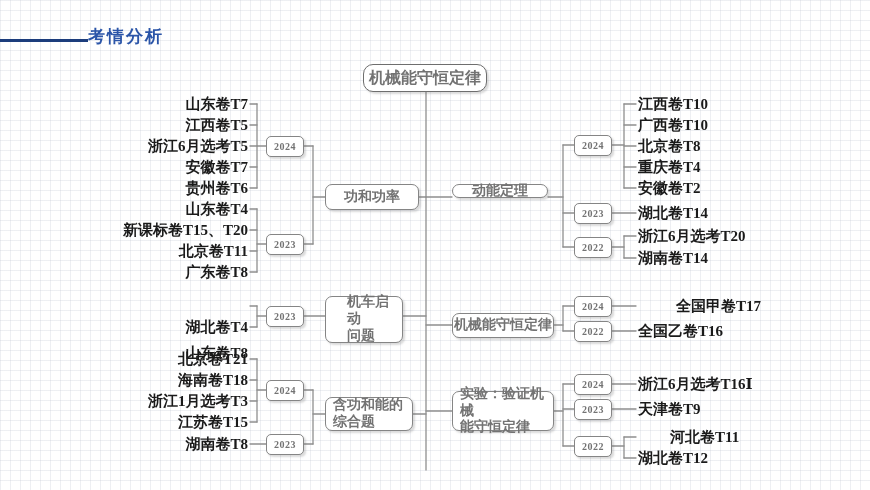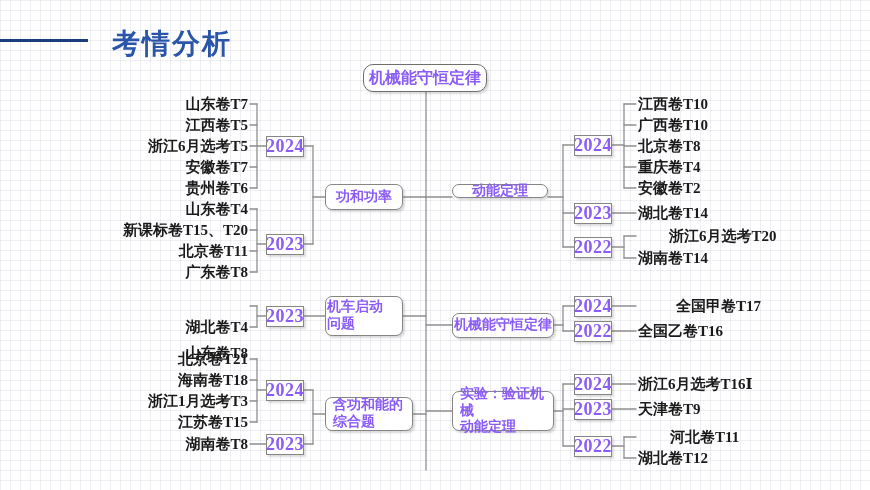--- a/index.html
+++ b/index.html
@@ -7,36 +7,36 @@
     position:relative;width:870px;height:490px;overflow:hidden;background:#ffffff;
     background-image:
       linear-gradient(to right, rgba(193,198,210,0.28) 1px, transparent 1px),
       linear-gradient(to bottom, rgba(193,198,210,0.28) 1px, transparent 1px);
     background-size:10px 10px;
     font-family:"Liberation Serif","DejaVu Serif",serif;
     color:#1a1a1a;
   }
   .hdr-line{position:absolute;left:0;top:39px;width:88px;height:3px;background:#1c3d7c;}
   .hdr-title{
-    position:absolute;left:112px;top:25px;
+    position:absolute;left:88px;top:25px;
     font-family:"Liberation Sans","DejaVu Sans",sans-serif;
-    font-weight:bold;font-size:28px;color:#2b55a8;letter-spacing:2px;white-space:nowrap;
+    font-weight:bold;font-size:17px;color:#2b55a8;letter-spacing:2px;white-space:nowrap;
   }
   #connectors{position:absolute;left:0;top:0;width:870px;height:490px;}
   .node{
     position:absolute;box-sizing:border-box;background:#ffffff;
     border:1.2px solid #858585;border-radius:7px;
     box-shadow:2px 2px 2px rgba(110,110,110,0.25);
     display:flex;align-items:center;justify-content:center;
-    font-weight:bold;color:#8b5cf6;line-height:1.2;
+    font-weight:bold;color:#737373;line-height:1.2;
   }
   .root-node{font-size:16px;border-color:#6e6e6e;border-width:1.5px;border-radius:10px;}
   .topic-node{font-size:14px;white-space:pre-line;text-align:center;}
   .topic-node.multi{text-align:left;}
-  .year-node{font-size:18px;border-radius:0;letter-spacing:0.5px;}
+  .year-node{font-size:10px;border-radius:5px;letter-spacing:0.5px;}
   .leaf{
     position:absolute;font-size:15px;font-weight:bold;white-space:nowrap;
     height:22px;line-height:22px;
   }
   .leaf.left{text-align:right;}
 </style>
 </head>
 <body>
 
 <div class="stage">
@@ -113,33 +113,33 @@
       <line x1="563" y1="446" x2="574" y2="446" stroke="#8f8f8f" stroke-width="1.3" stroke-linecap="round"></line>
       <line x1="612" y1="384" x2="636" y2="384" stroke="#8f8f8f" stroke-width="1.3" stroke-linecap="round"></line>
       <line x1="612" y1="409" x2="636" y2="409" stroke="#8f8f8f" stroke-width="1.3" stroke-linecap="round"></line>
       <line x1="612" y1="446" x2="624" y2="446" stroke="#8f8f8f" stroke-width="1.3" stroke-linecap="round"></line>
       <line x1="624" y1="437" x2="624" y2="458" stroke="#8f8f8f" stroke-width="1.3" stroke-linecap="round"></line>
       <line x1="624" y1="437" x2="636" y2="437" stroke="#8f8f8f" stroke-width="1.3" stroke-linecap="round"></line>
       <line x1="624" y1="458" x2="636" y2="458" stroke="#8f8f8f" stroke-width="1.3" stroke-linecap="round"></line>
     </svg>
   <div class="node root-node" style="left:363px;top:64px;width:124px;height:28px;">机械能守恒定律</div>
   <div id="nodes">
-      <div class="node topic-node" style="left: 325px; top: 184px; width: 78px; height: 26px; padding-left: 0px; justify-content: center;">功和功率</div>
+      <div class="node topic-node" style="left: 325px; top: 184px; width: 94px; height: 26px; padding-left: 0px; justify-content: center;">功和功率</div>
       <div class="node year-node" style="left: 266px; top: 136px; width: 38px; height: 21px;">2024</div>
       <div class="leaf left" style="right: 622px; top: 93px;">山东卷T7</div>
       <div class="leaf left" style="right: 622px; top: 114px; margin-left: 48px;">江西卷T5</div>
       <div class="leaf left" style="right: 622px; top: 135px;">浙江6月选考T5</div>
       <div class="leaf left" style="right: 622px; top: 156px;">安徽卷T7</div>
       <div class="leaf left" style="right: 622px; top: 177px;">贵州卷T6</div>
       <div class="node year-node" style="left: 266px; top: 234px; width: 38px; height: 21px;">2023</div>
       <div class="leaf left" style="right: 622px; top: 198px;">山东卷T4</div>
       <div class="leaf left" style="right: 622px; top: 219px;">新课标卷T15、T20</div>
       <div class="leaf left" style="right: 622px; top: 240px;">北京卷T11</div>
       <div class="leaf left" style="right: 622px; top: 261px;">广东卷T8</div>
-      <div class="node topic-node multi" style="left: 325px; top: 296px; width: 78px; height: 40px; padding-left: 1px; justify-content: flex-start;">机车启动
+      <div class="node topic-node multi" style="left: 325px; top: 296px; width: 78px; height: 47px; padding-left: 21px; justify-content: flex-start;">机车启动
 问题</div>
       <div class="node year-node" style="left: 266px; top: 306px; width: 38px; height: 21px;">2023</div>
       <div class="leaf left" style="right: 622px; top: 295px; margin-top: 47px;">山东卷T8</div>
       <div class="leaf left" style="right: 622px; top: 316px;">湖北卷T4</div>
       <div class="node topic-node multi" style="left: 325px; top: 397px; width: 88px; height: 34px; padding-left: 7px; justify-content: flex-start;">含功和能的
 综合题</div>
       <div class="node year-node" style="left: 266px; top: 380px; width: 38px; height: 21px;">2024</div>
       <div class="leaf left" style="right: 622px; top: 348px;">北京卷T21</div>
       <div class="leaf left" style="right: 622px; top: 369px;">海南卷T18</div>
       <div class="leaf left" style="right: 622px; top: 390px;">浙江1月选考T3</div>
@@ -149,29 +149,29 @@
       <div class="node topic-node" style="left: 452px; top: 184px; width: 96px; height: 14px; padding-left: 0px; justify-content: center;">动能定理</div>
       <div class="node year-node" style="left: 574px; top: 135px; width: 38px; height: 21px;">2024</div>
       <div class="leaf" style="left: 638px; top: 93px;">江西卷T10</div>
       <div class="leaf" style="left: 638px; top: 114px; text-align: center;">广西卷T10</div>
       <div class="leaf" style="left: 638px; top: 135px;">北京卷T8</div>
       <div class="leaf" style="left: 638px; top: 156px;">重庆卷T4</div>
       <div class="leaf" style="left: 638px; top: 177px;">安徽卷T2</div>
       <div class="node year-node" style="left: 574px; top: 203px; width: 38px; height: 21px;">2023</div>
       <div class="leaf" style="left: 638px; top: 202px;">湖北卷T14</div>
       <div class="node year-node" style="left: 574px; top: 237px; width: 38px; height: 21px;">2022</div>
-      <div class="leaf" style="left: 638px; top: 225px; margin-left: 31px;">浙江6月选考T20</div>
+      <div class="leaf" style="left: 638px; top: 225px;">浙江6月选考T20</div>
       <div class="leaf" style="left: 638px; top: 247px;">湖南卷T14</div>
       <div class="node topic-node" style="left: 452px; top: 312.5px; width: 102px; height: 25px; padding-left: 0px; justify-content: center;">机械能守恒定律</div>
       <div class="node year-node" style="left: 574px; top: 296px; width: 38px; height: 21px;">2024</div>
       <div class="leaf" style="left: 676px; top: 295px;">全国甲卷T17</div>
       <div class="node year-node" style="left: 574px; top: 321px; width: 38px; height: 21px;">2022</div>
       <div class="leaf" style="left: 638px; top: 320px;">全国乙卷T16</div>
       <div class="node topic-node multi" style="left: 452px; top: 391px; width: 102px; height: 40px; padding-left: 7px; justify-content: flex-start;">实验：验证机械
-动能定理</div>
+能守恒定律</div>
       <div class="node year-node" style="left: 574px; top: 374px; width: 38px; height: 21px;">2024</div>
       <div class="leaf" style="left: 638px; top: 373px;">浙江6月选考T16Ⅰ</div>
       <div class="node year-node" style="left: 574px; top: 399px; width: 38px; height: 21px;">2023</div>
       <div class="leaf" style="left: 638px; top: 398px;">天津卷T9</div>
       <div class="node year-node" style="left: 574px; top: 436px; width: 38px; height: 21px;">2022</div>
       <div class="leaf" style="left: 638px; top: 426px; margin-left: 32px;">河北卷T11</div>
       <div class="leaf" style="left: 638px; top: 447px;">湖北卷T12</div>
     </div>
 </div>
 

